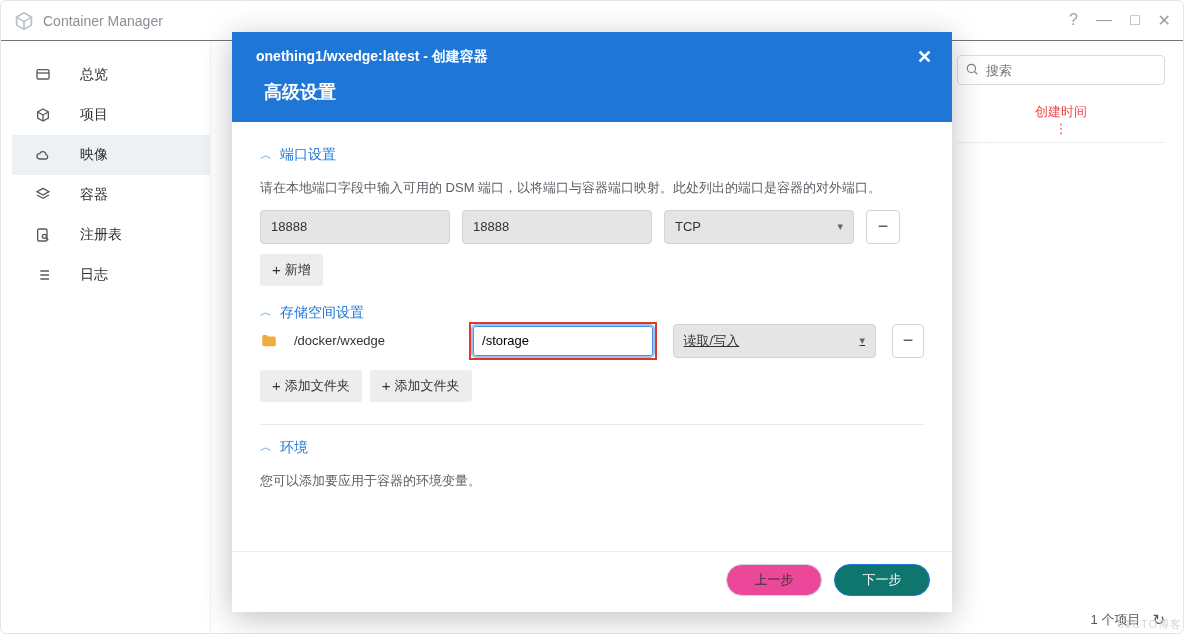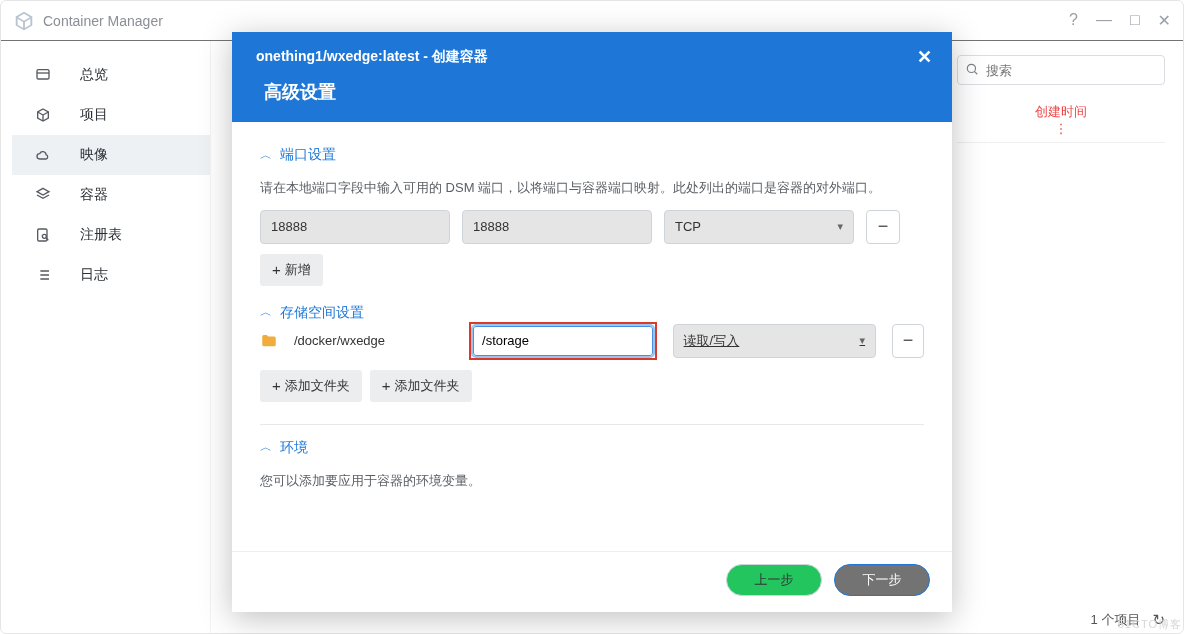--- a/index.html
+++ b/index.html
@@ -48,22 +48,22 @@
 .btn-gray { height: 32px; padding: 0 12px; border: none; background: #ebedef; color: #333; font-size: 13px; border-radius: 3px; cursor: pointer; display: inline-flex; align-items: center; gap: 4px; }
 .btn-gray .plus { font-size: 15px; }
 .folder-row { display: flex; align-items: center; gap: 16px; }
 .folder-ico { color: #f0ad3e; }
 .folder-path { color: #333; font-size: 13px; width: 170px; }
 .storage-input-wrap { border: 2px solid #d93a2b; padding: 2px; width: 200px; }
 .storage-input { width: 100%; height: 30px; border: 1px solid #4a90e2; outline: 2px solid #9cc3ec; border-radius: 3px; padding: 0 8px; font-size: 13px; }
 .perm-sel { width: 216px; text-decoration: underline; }
 .divider { border-top: 1px solid #e6e8eb; margin: 22px 0 14px 0; }
 .modal-footer { padding: 12px 22px 16px 22px; display: flex; justify-content: flex-end; gap: 12px; border-top: 1px solid #eee; }
-.btn-pill { height: 32px; min-width: 96px; border-radius: 16px; border: 1px solid #cfd4da; background: #22c55e; color: #333; font-size: 13px; cursor: pointer; }
-.btn-pill.primary { background: #737373; border-color: #1e77d6; color: #fff; }
+.btn-pill { height: 32px; min-width: 96px; border-radius: 16px; border: 1px solid #cfd4da; background: #ec4899; color: #333; font-size: 13px; cursor: pointer; }
+.btn-pill.primary { background: #0f766e; border-color: #1e77d6; color: #fff; }
 svg { display: block; }
 </style>
 </head>
 <body>
 
 <div class="main-window">
   <div class="titlebar">
     <span class="logo">
       <svg width="22" height="22" viewBox="0 0 24 24" fill="currentColor">
           <path d="M12 2L3 7v10l9 5 9-5V7l-9-5zm0 2.2L18.5 8 12 11.8 5.5 8 12 4.2zM5 9.5l6 3.5v6.6l-6-3.4V9.5zm8 10.1v-6.6l6-3.5v6.7l-6 3.4z"></path>

